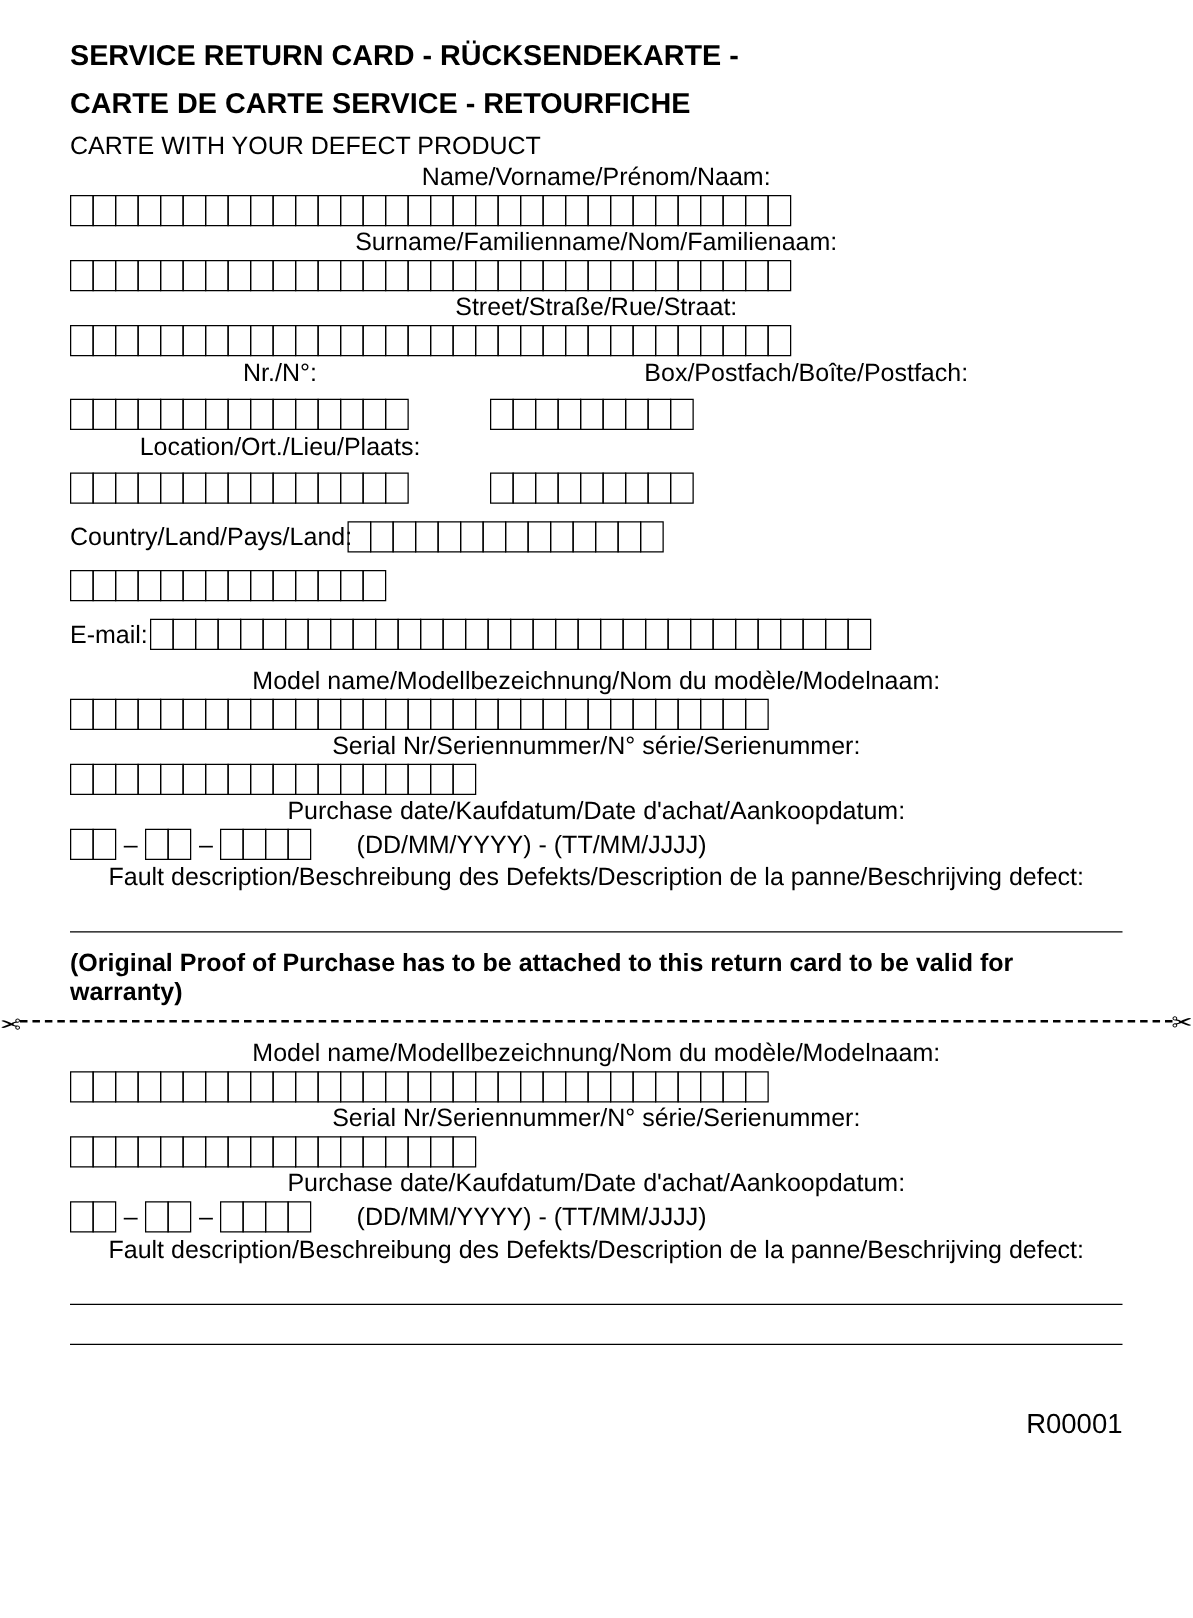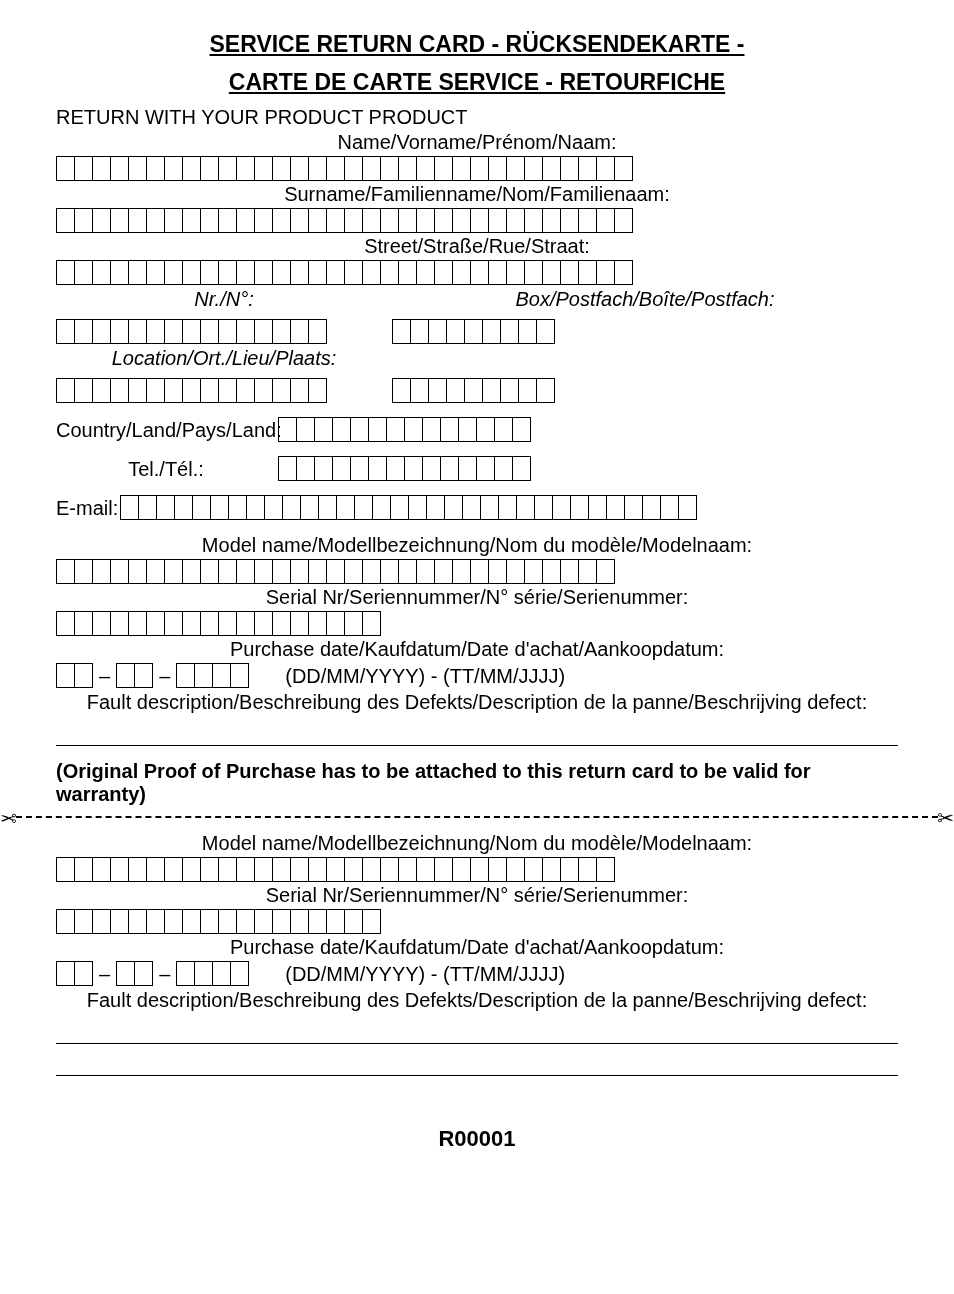--- a/index.html
+++ b/index.html
@@ -4,24 +4,22 @@
   <style>
     * { box-sizing: border-box; margin: 0; padding: 0; }
     body {
       font-family: Arial, Helvetica, sans-serif;
       background: #fff;
       width: 954px;
       padding: 30px 56px 40px 56px;
       color: #000;
     }
     .title {
-      text-align: center;
       font-weight: bold;
       font-size: 23px;
-      text-decoration: underline;
       line-height: 1.3;
       margin-bottom: 8px;
     }
     .subtitle {
       font-size: 20px;
       margin-bottom: 2px;
     }
     .label {
       font-size: 20px;
       margin-bottom: 2px;
@@ -35,21 +33,20 @@
     .box {
       width: 19px;
       height: 25px;
       border: 1px solid #000;
       margin-left: -1px;
     }
     .box:first-child { margin-left: 0; }
     .row2 {
       display: flex;
       gap: 0;
-      font-style: italic;
     }
     .col-left { flex: 0 0 336px; }
     .col-right { flex: 1; }
     .inline-row {
       display: flex;
       align-items: center;
       gap: 2px;
       margin-top: 12px;
     }
     .inline-row .label { margin: 0; }
@@ -83,33 +80,32 @@
       margin: 10px -40px 14px -40px;
     }
     .scissors {
       position: absolute;
       top: -12px;
       font-size: 20px;
     }
     .scissors.left { left: -16px; transform: rotate(180deg); }
     .scissors.right { right: -16px; }
     .footer {
-      text-align: center;
+      text-align: right;
       font-size: 22px;
       margin-top: 50px;
-      font-weight: bold;
     }
     .spacer { height: 6px; }
   </style>
 </head>
 <body>
 
 <div class="title">SERVICE RETURN CARD - RÜCKSENDEKARTE -</div>
 <div class="title">CARTE DE CARTE SERVICE - RETOURFICHE</div>
-<div class="subtitle">RETURN WITH YOUR PRODUCT PRODUCT</div>
+<div class="subtitle">CARTE WITH YOUR DEFECT PRODUCT</div>
 
 <div class="label">Name/Vorname/Prénom/Naam:</div>
 <div class="boxes">
     <div class="box"></div>
     <div class="box"></div>
     <div class="box"></div>
     <div class="box"></div>
     <div class="box"></div>
     <div class="box"></div>
     <div class="box"></div>
@@ -311,21 +307,20 @@
       <div class="box"></div>
       <div class="box"></div>
       <div class="box"></div>
       <div class="box"></div>
       <div class="box"></div>
       <div class="box"></div>
     </div>
 </div>
 
 <div class="inline-row">
-  <div class="label" style="width:220px">Tel./Tél.:</div>
   <div class="boxes">
       <div class="box"></div>
       <div class="box"></div>
       <div class="box"></div>
       <div class="box"></div>
       <div class="box"></div>
       <div class="box"></div>
       <div class="box"></div>
       <div class="box"></div>
       <div class="box"></div>

